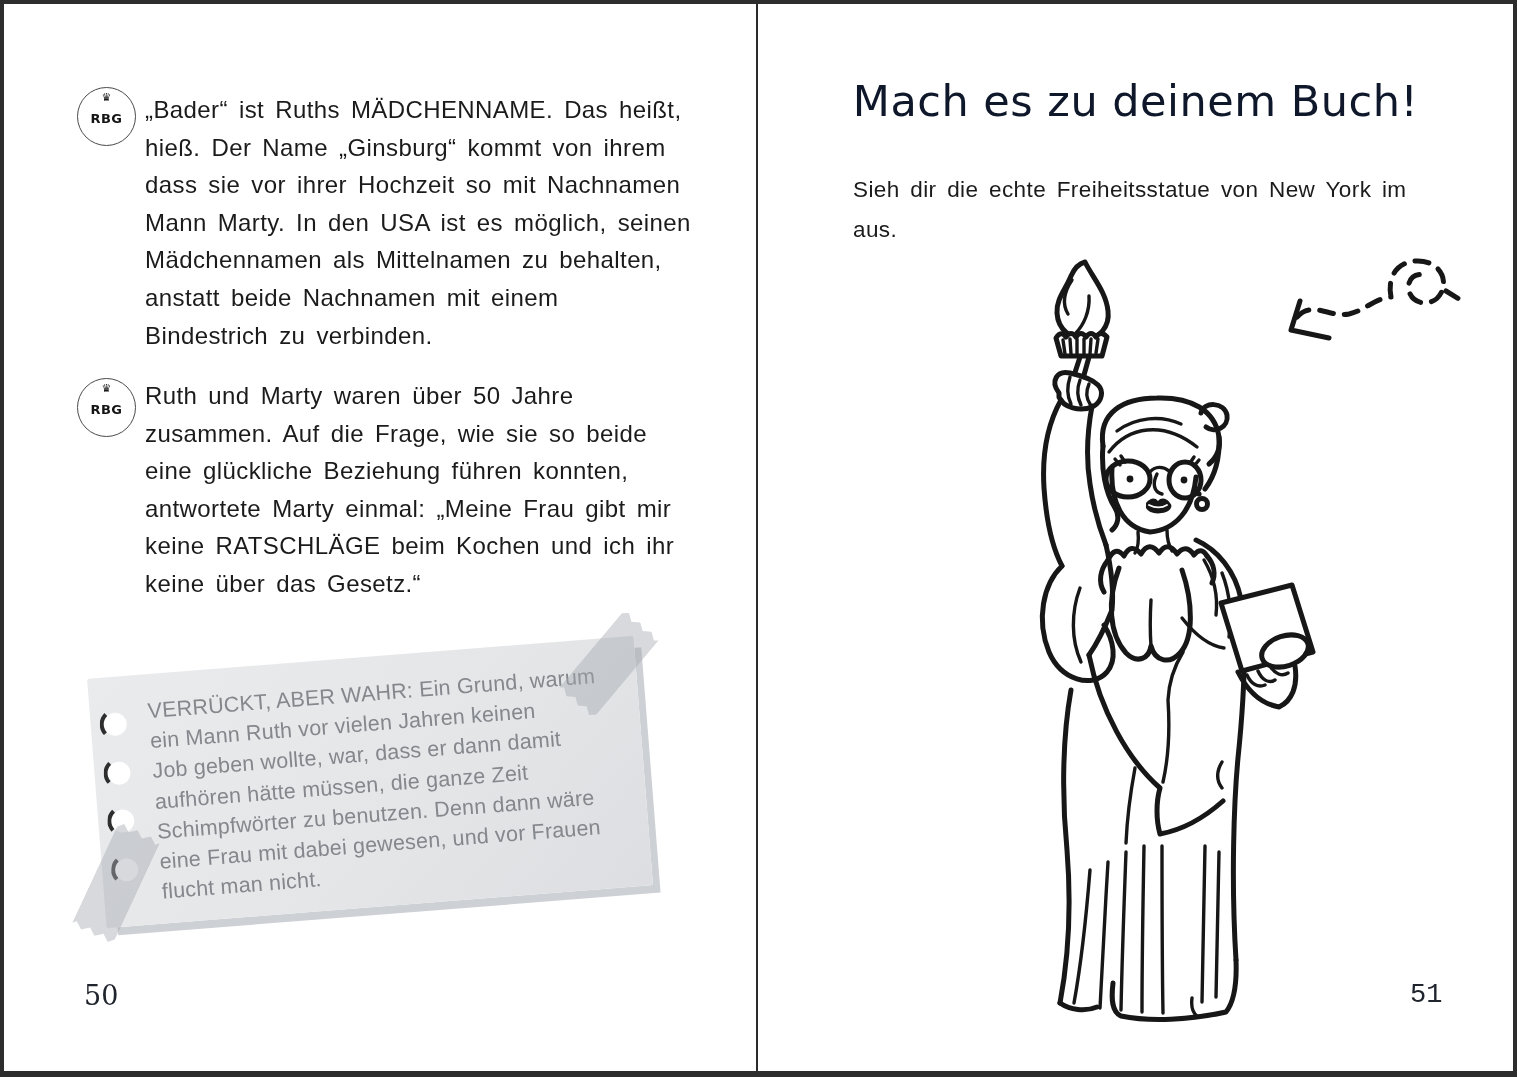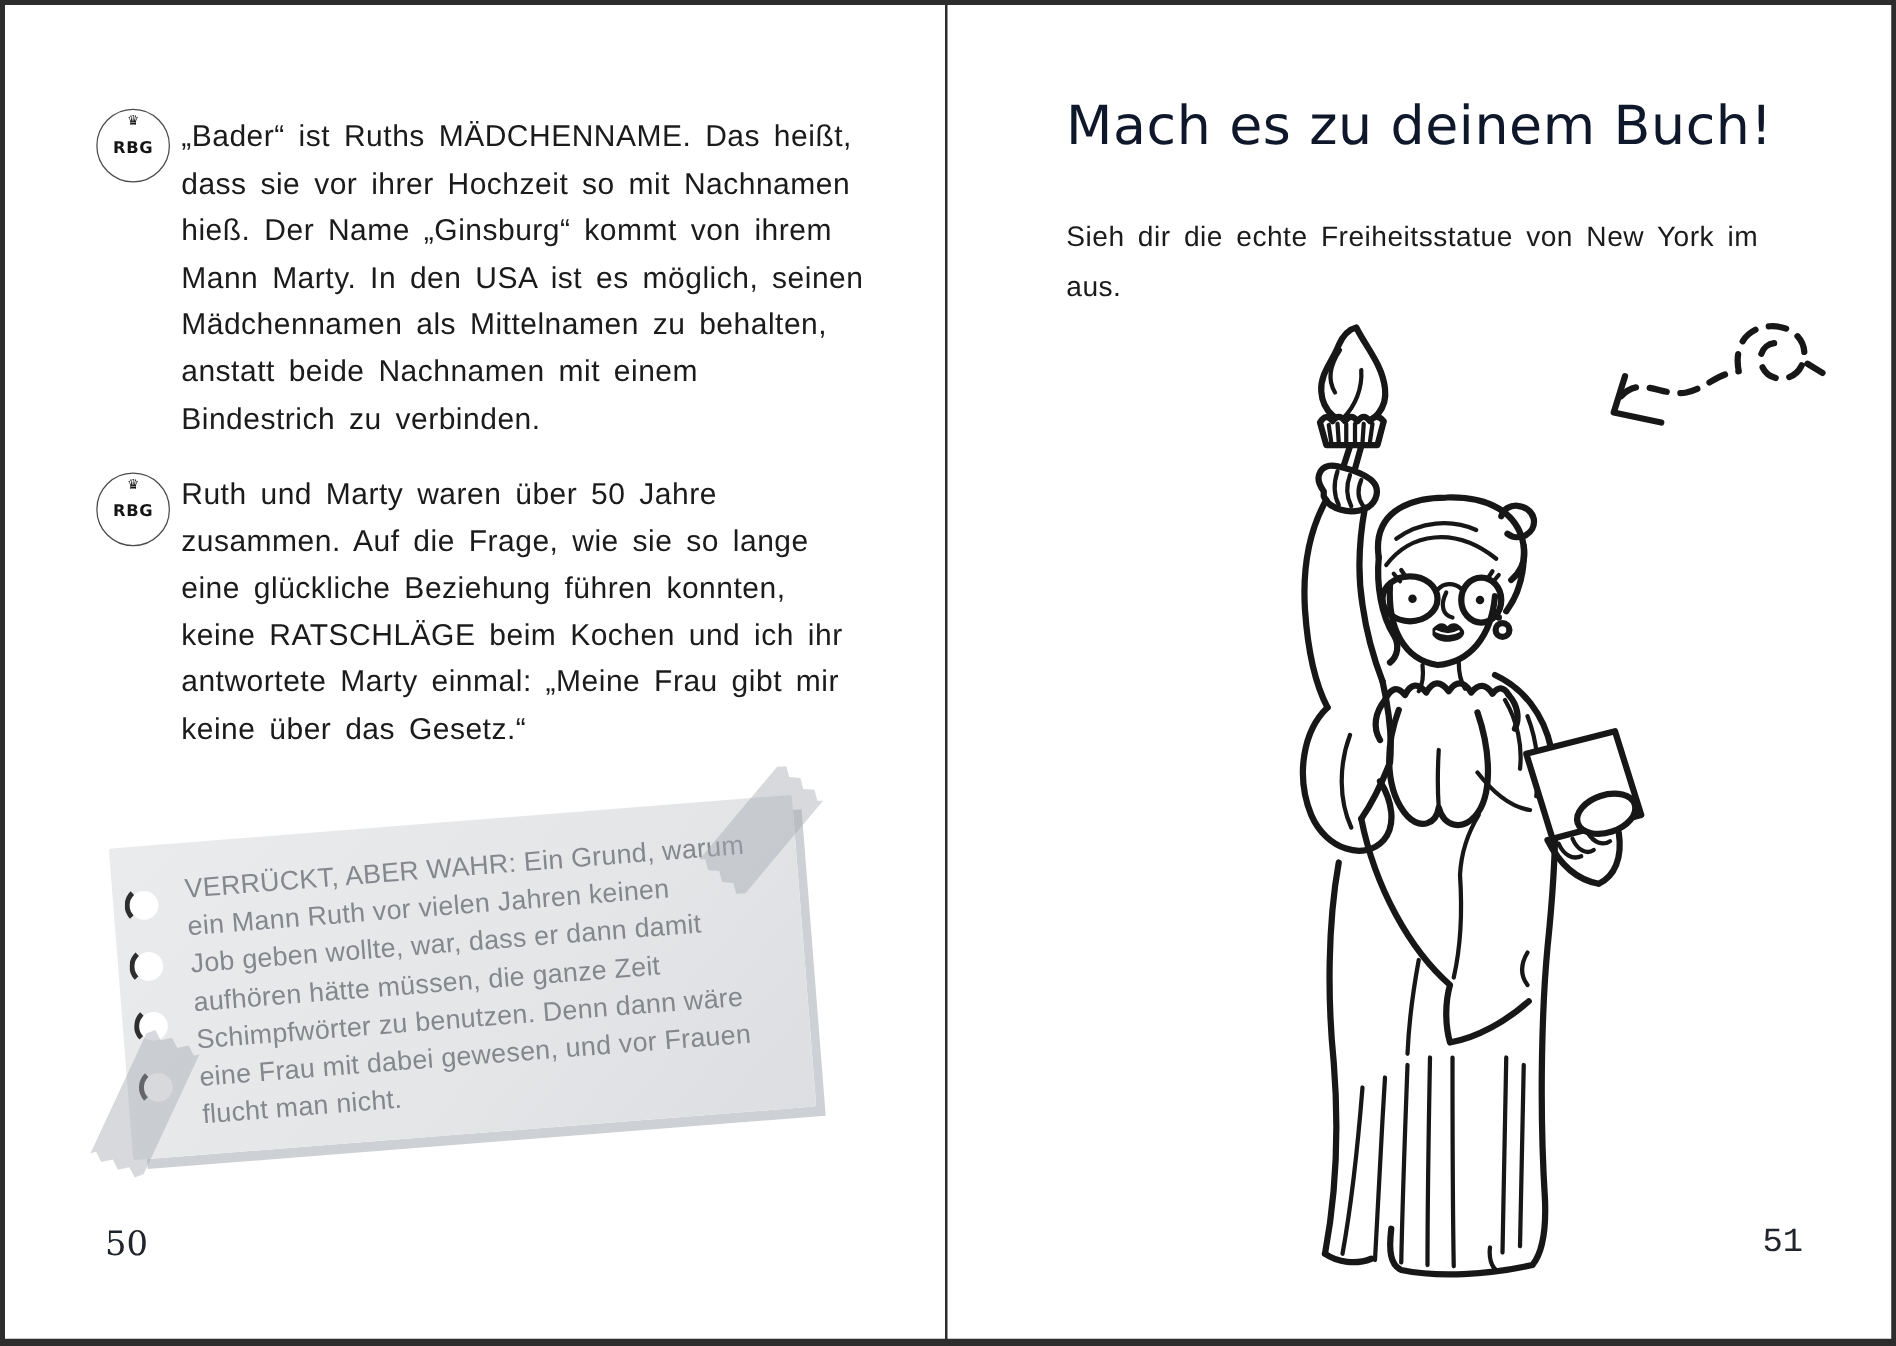--- a/index.html
+++ b/index.html
@@ -80,38 +80,38 @@
   <div class="spine"></div>
 
   <section>
 
     <div class="badge badge-1">
       <span class="crown">♛</span>
       <span class="badge-text">RBG</span>
     </div>
     <div class="fact-lines fact-1">
       <div class="tline">„Bader“ ist Ruths MÄDCHENNAME. Das heißt,</div>
+      <div class="tline">hieß. Der Name „Ginsburg“ kommt von ihrem</div>
       <div class="tline">dass sie vor ihrer Hochzeit so mit Nachnamen</div>
-      <div class="tline">hieß. Der Name „Ginsburg“ kommt von ihrem</div>
       <div class="tline">Mann Marty. In den USA ist es möglich, seinen</div>
       <div class="tline">Mädchennamen als Mittelnamen zu behalten,</div>
       <div class="tline">anstatt beide Nachnamen mit einem</div>
       <div class="tline">Bindestrich zu verbinden.</div>
     </div>
 
     <div class="badge badge-2">
       <span class="crown">♛</span>
       <span class="badge-text">RBG</span>
     </div>
     <div class="fact-lines fact-2">
       <div class="tline">Ruth und Marty waren über 50 Jahre</div>
-      <div class="tline">zusammen. Auf die Frage, wie sie so lange</div>
+      <div class="tline">zusammen. Auf die Frage, wie sie so beide</div>
       <div class="tline">eine glückliche Beziehung führen konnten,</div>
+      <div class="tline">antwortete Marty einmal: „Meine Frau gibt mir</div>
       <div class="tline">keine RATSCHLÄGE beim Kochen und ich ihr</div>
-      <div class="tline">antwortete Marty einmal: „Meine Frau gibt mir</div>
       <div class="tline">keine über das Gesetz.“</div>
     </div>
 
     <div class="note">
       <span class="hole hole-1"></span>
       <span class="hole hole-2"></span>
       <span class="hole hole-3"></span>
       <span class="hole hole-4"></span>
       <div class="note-lines">
         <div class="nline">VERRÜCKT, ABER WAHR: Ein Grund, warum</div>

